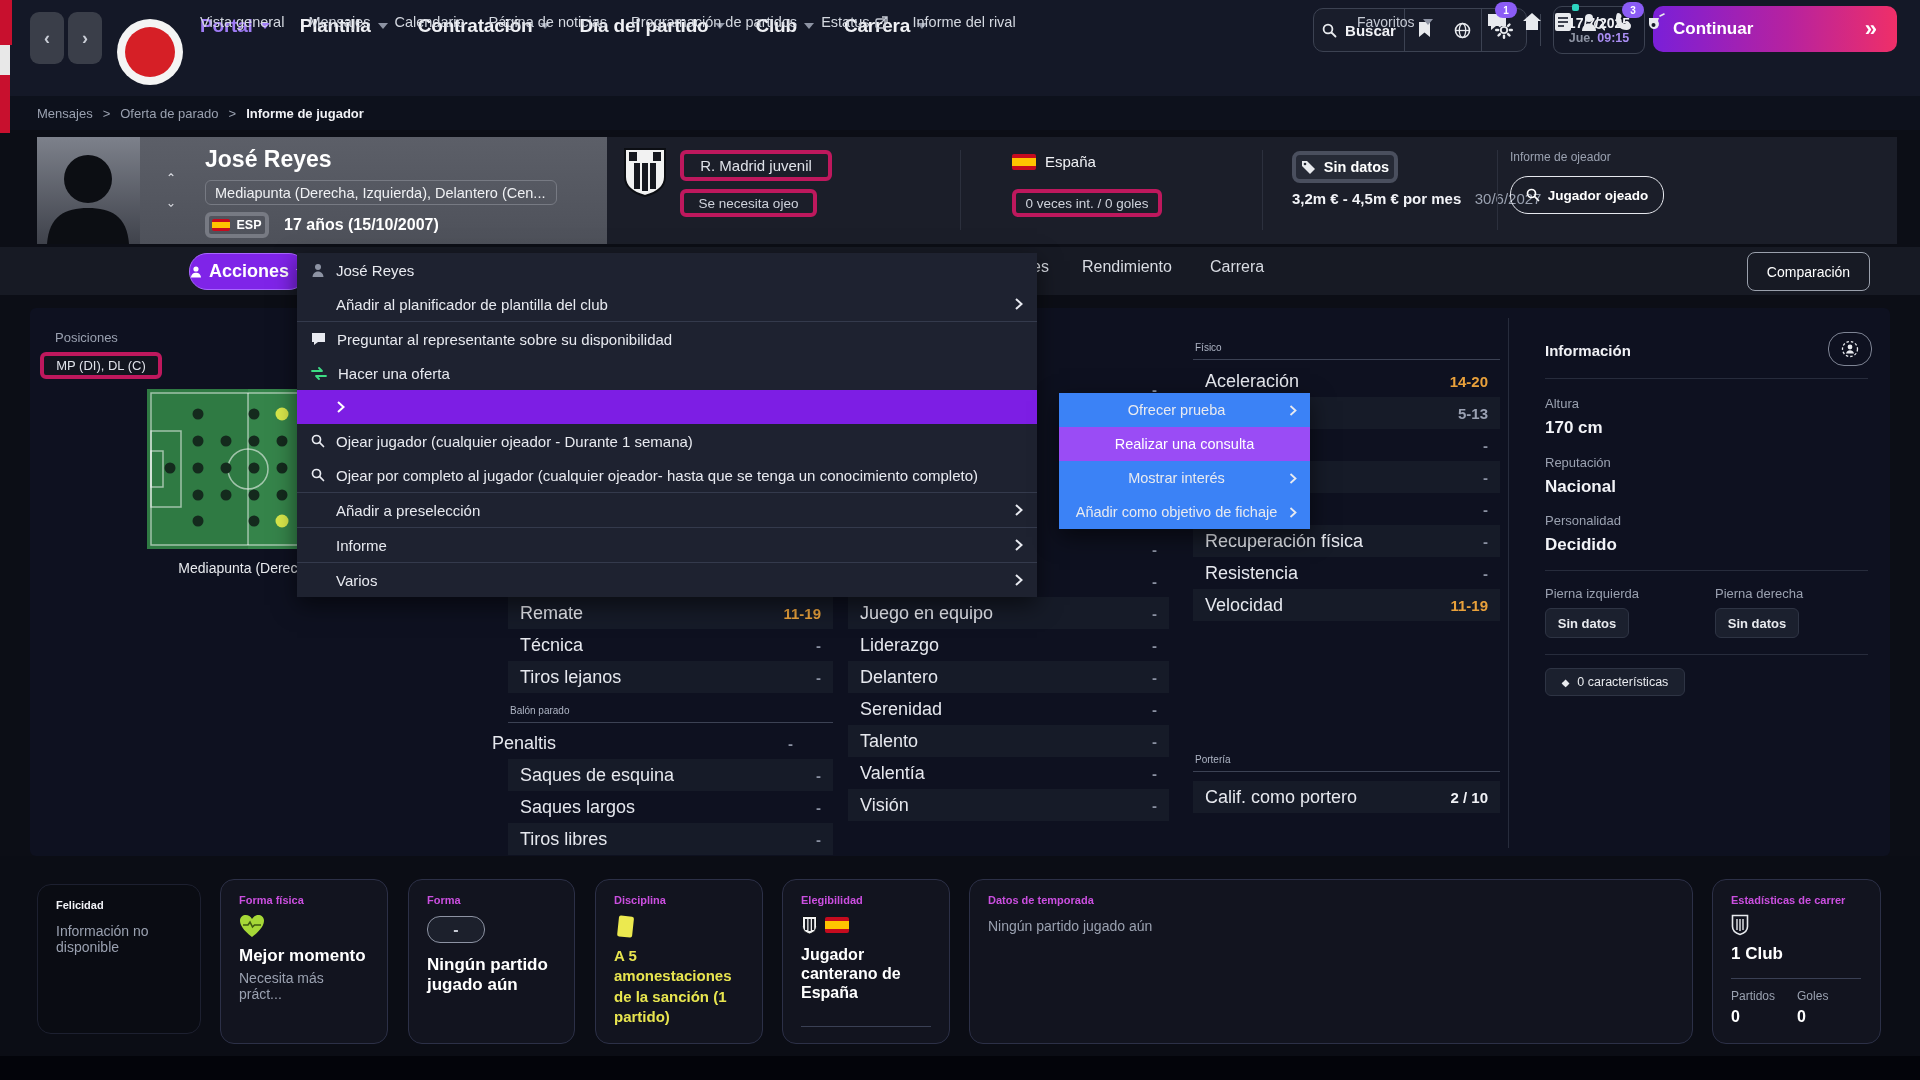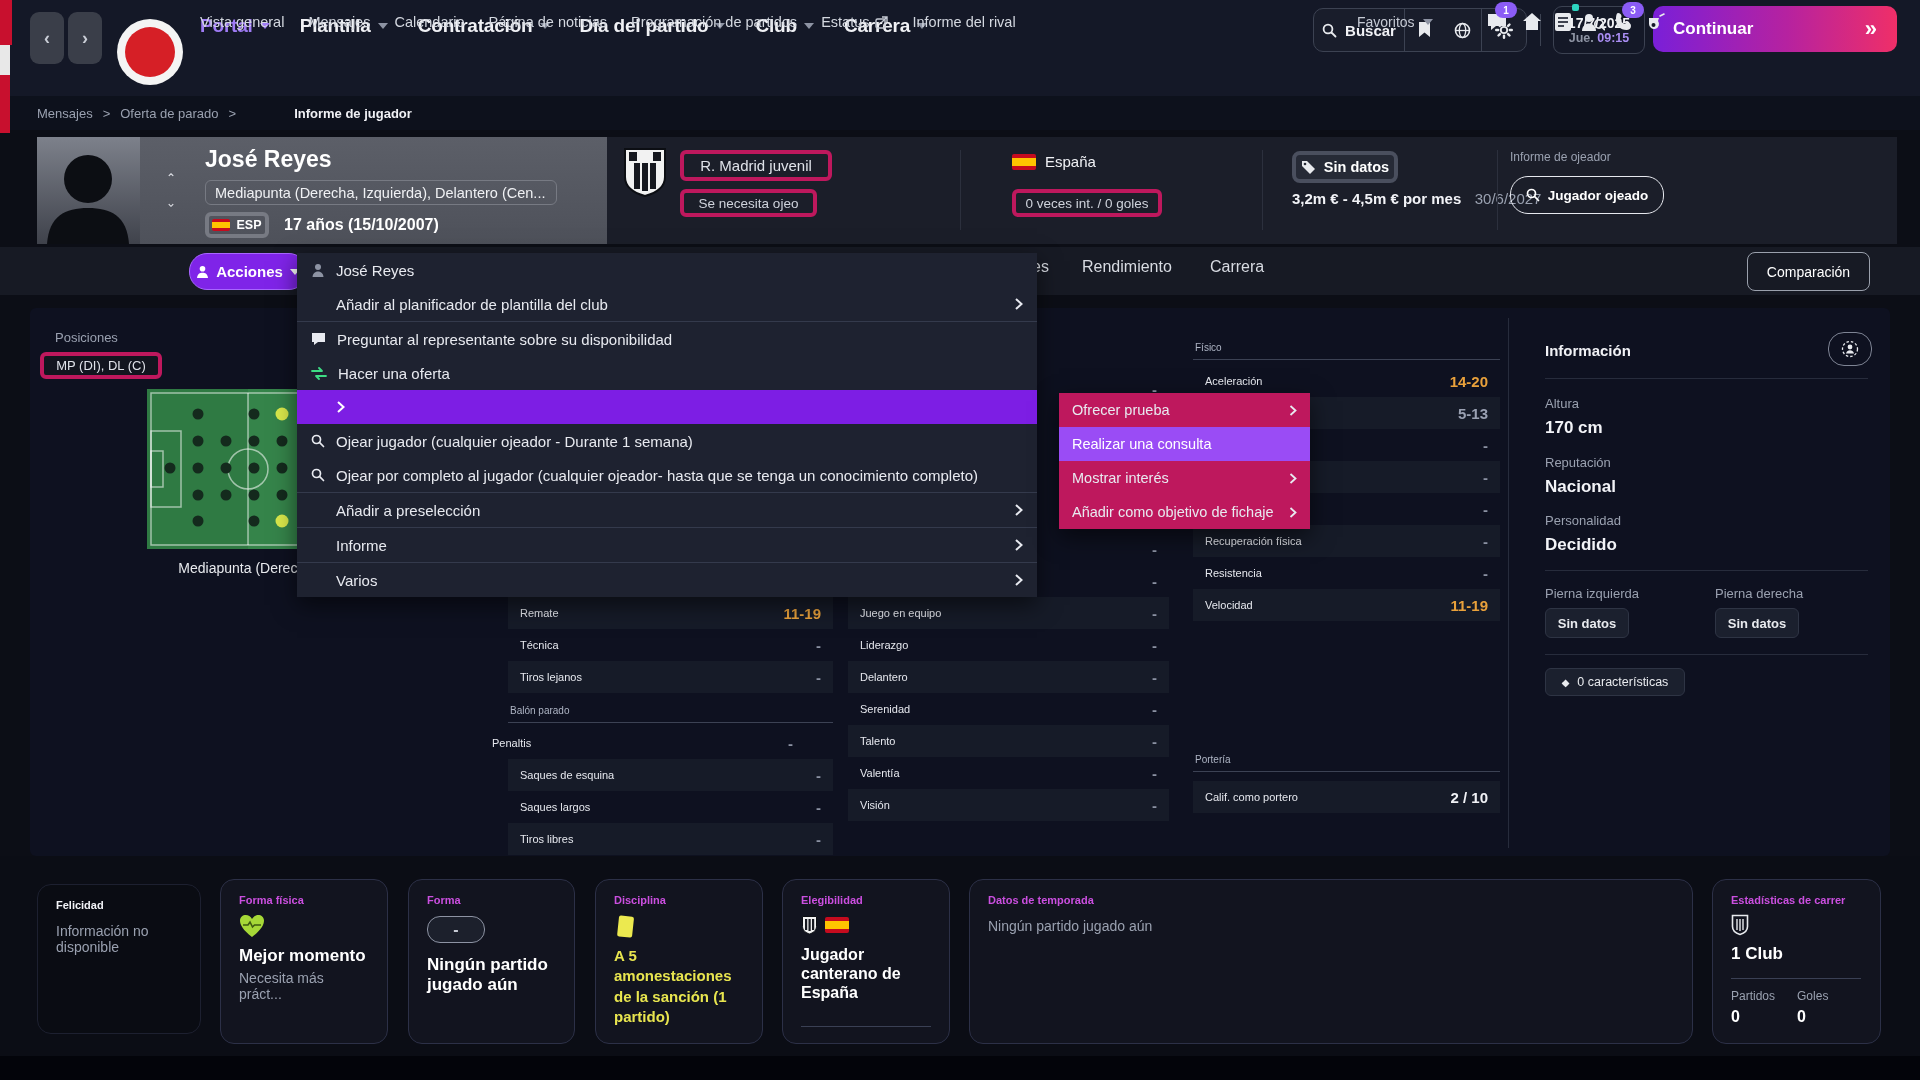--- a/index.html
+++ b/index.html
@@ -27,66 +27,66 @@
   .datebox .time{color:#a98df2;}
   .continuebtn{left:1653px;top:6px;width:244px;height:46px;border-radius:10px;background:linear-gradient(90deg,#7a1fd8 0%,#b622a0 55%,#ef2f68 100%);display:flex;align-items:center;justify-content:space-between;padding:0 20px;box-sizing:border-box;z-index:25;cursor:pointer;}
   .continuebtn .lbl{font-weight:bold;font-size:17px;color:#fff;}
   .continuebtn .chev{font-size:22px;color:#fff;font-weight:bold;}
   .favorites{left:1357px;top:0;height:44px;display:flex;align-items:center;gap:8px;color:#c6cad4;font-size:14px;cursor:pointer;}
   .iconrow{top:0;height:44px;display:flex;align-items:center;justify-content:center;position:absolute;}
   .badge{position:absolute;top:2px;right:-7px;min-width:16px;height:16px;border-radius:8px;background:#8b5cf6;color:#fff;font-size:10px;font-weight:bold;display:flex;align-items:center;justify-content:center;padding:0 3px;}
   .tealdot{position:absolute;top:4px;right:-3px;width:7px;height:7px;border-radius:2px;background:#2dd4bf;}
   
   .crumbbar{left:0;top:96px;width:1920px;height:34px;background:#0d111c;display:flex;align-items:center;padding-left:37px;box-sizing:border-box;gap:10px;font-size:13px;color:#9aa1b0;}
-  .crumbbar .last{color:#f0f1f5;font-weight:bold;margin-left:48px;}
+  .crumbbar .last{color:#f0f1f5;font-weight:bold;}
   
   .hband{left:37px;top:137px;width:1860px;height:107px;background:#1b1e29;z-index:5;}
   .hgray{left:37px;top:137px;width:570px;height:107px;background:linear-gradient(180deg,#5c5f68,#4e515a);z-index:6;}
   .photo{left:37px;top:137px;width:103px;height:107px;background:linear-gradient(180deg,#7d818b,#3f424b);overflow:hidden;z-index:7;}
   .pname{left:205px;top:146px;font-size:23px;font-weight:bold;color:#ffffff;z-index:8;}
   .pposbox{left:205px;top:180px;width:352px;height:25px;border:1px solid #777a83;border-radius:6px;display:flex;align-items:center;padding:0 9px;box-sizing:border-box;font-size:14.5px;color:#f0f1f4;z-index:8;white-space:nowrap;overflow:hidden;}
   .chip{border:4px solid #be185d;border-radius:6px;display:flex;align-items:center;justify-content:center;box-sizing:border-box;color:#dfe2e9;}
   .graychip{border-color:#777a83;color:#fff;}
   .vdiv{width:1px;background:#2c303d;z-index:8;}
   .flag{width:24px;height:16px;display:inline-block;background:linear-gradient(180deg,#c60b1e 25%,#ffc400 25%,#ffc400 75%,#c60b1e 75%);border-radius:2px;}
   .scoutbtn{left:1510px;top:176px;width:152px;height:36px;border:1.5px solid #e6e8ee;border-radius:18px;display:flex;align-items:center;justify-content:center;gap:8px;font-size:13.5px;font-weight:bold;color:#fff;z-index:8;cursor:pointer;}
   
   .band2{left:0;top:247px;width:1920px;height:48px;background:#171a24;z-index:4;}
-  .actionsbtn{left:189px;top:253px;width:116px;height:35px;background:#7f24e8;border:1px solid #a866ff;border-radius:18px;display:flex;align-items:center;justify-content:center;gap:7px;color:#fff;font-weight:bold;font-size:15px;z-index:8;cursor:pointer;}
+  .actionsbtn{left:189px;top:253px;width:116px;height:35px;background:#7f24e8;border:1px solid #a866ff;border-radius:18px;display:flex;align-items:center;justify-content:center;gap:7px;color:#fff;font-weight:bold;font-size:18px;z-index:8;cursor:pointer;}
   .tab{top:258px;font-size:16px;color:#d8dbe2;z-index:5;cursor:pointer;}
   .comparebtn{left:1747px;top:252px;width:121px;height:37px;border:1px solid #9aa0ac;border-radius:8px;display:flex;align-items:center;justify-content:center;font-size:14px;color:#fff;z-index:8;cursor:pointer;}
   
   .contentpanel{left:30px;top:308px;width:1860px;height:548px;background:#0e1120;border-radius:6px;z-index:1;}
   .plabel{font-size:13px;color:#9aa1b0;}
   .poschip{left:40px;top:352px;width:122px;height:27px;font-size:13px;z-index:2;background:#12151f;}
   .pitchwrap{left:147px;top:389px;width:202px;height:160px;z-index:2;}
   .pitchcaption{left:120px;top:560px;width:256px;text-align:center;font-size:14px;color:#e8eaee;z-index:2;}
   .attr-row{height:32px;display:flex;align-items:center;justify-content:space-between;padding:0 12px;box-sizing:border-box;z-index:2;}
   .attr-row.alt{background:#161b28;}
-  .al{font-size:11px;color:#e6e8ee;}
+  .al{font-size:18px;color:#e6e8ee;}
   .av{font-size:15px;font-weight:bold;color:#8b92a3;}
   .av.orange{color:#e9a13b;}
   .av.dim{color:#9aa1b2;}
   .av.white{color:#f0f1f5;}
   .sect-head{height:30px;display:flex;align-items:flex-end;padding:0 2px 6px 2px;box-sizing:border-box;font-size:10px;color:#aeb5c4;border-bottom:1px solid #3c4254;z-index:2;}
   
   .infopanel-divider{left:1508px;top:318px;width:1px;height:530px;background:#272c3c;z-index:2;}
   .ih{font-size:15px;font-weight:bold;color:#f0f1f5;}
   .ilabel{font-size:13px;color:#9aa1b0;}
   .ivalue{font-size:17px;font-weight:bold;color:#f2f3f7;}
   .hline{height:1px;background:#272c3c;}
   .smallchip{background:#1b202e;border:1px solid #2e3444;border-radius:6px;display:flex;align-items:center;justify-content:center;font-size:13px;font-weight:bold;color:#e8eaee;box-sizing:border-box;}
   .iconbtn{width:42px;height:32px;border:1px solid #7e8494;border-radius:16px;display:flex;align-items:center;justify-content:center;z-index:2;cursor:pointer;}
   
   .menu{left:297px;top:253px;width:740px;background:#1e2230;z-index:50;box-shadow:0 8px 22px rgba(0,0,0,.55);}
   .mi{height:34px;display:flex;align-items:center;padding:0 14px;box-sizing:border-box;gap:11px;font-size:15px;color:#e8eaf0;cursor:pointer;}
   .mi .grow{flex:1;}
   .mi.hl{background:#7d1ee4;color:#fff;}
   .mdiv{height:1px;background:#343a4c;}
-  .submenu{left:1059px;top:393px;width:251px;background:#be185d;z-index:51;box-shadow:0 8px 22px rgba(0,0,0,.55);}
+  .submenu{left:1059px;top:393px;width:251px;background:#3b82f6;z-index:51;box-shadow:0 8px 22px rgba(0,0,0,.55);text-align:center;}
   .smi{height:34px;display:flex;align-items:center;padding:0 13px;box-sizing:border-box;font-size:14.5px;color:#e8eaf0;cursor:pointer;gap:8px;}
   .smi .grow{flex:1;}
   .smi.hl{background:#9a4cf5;color:#fff;}
   
   .bottomstrip{left:0;top:856px;width:1920px;height:200px;background:#0b0d15;z-index:1;}
   .card{border:1px solid #2c3047;border-radius:14px;background:#12141f;box-sizing:border-box;padding:14px 18px;z-index:2;}
   .card .ct{font-size:11px;font-weight:bold;color:#cb4fe0;}
   .card.dark{background:#0a0c13;border-color:#1d2030;}
   .card .whitetitle{color:#f2f3f7;}
   .cmain{font-size:17px;font-weight:bold;color:#fff;line-height:1.2;}

